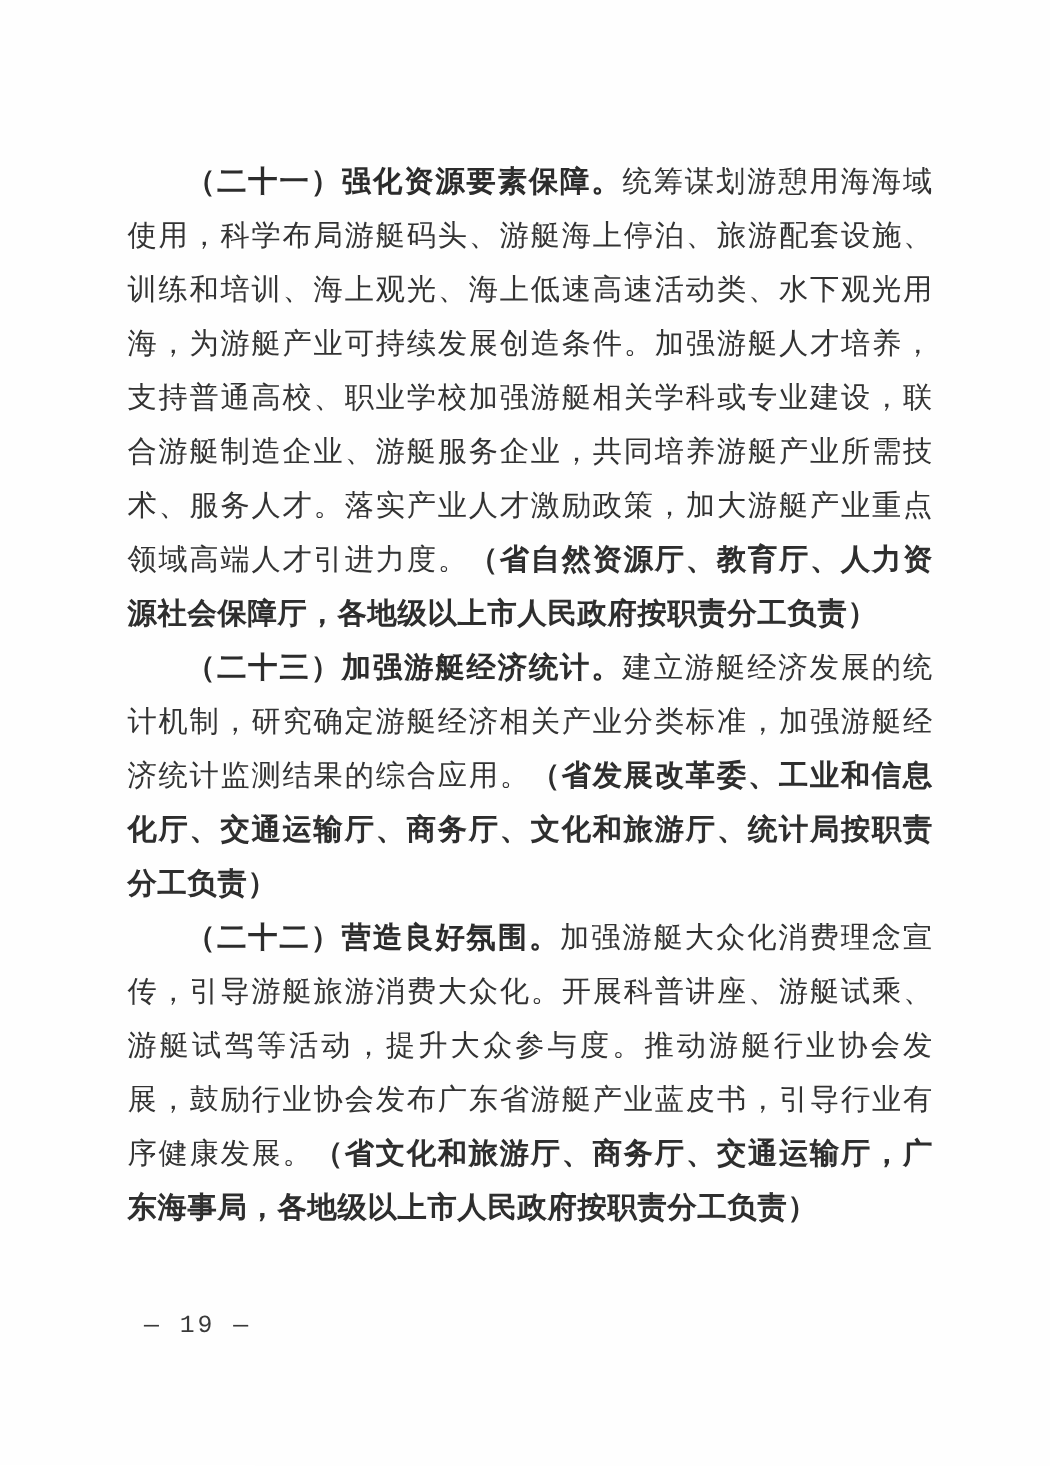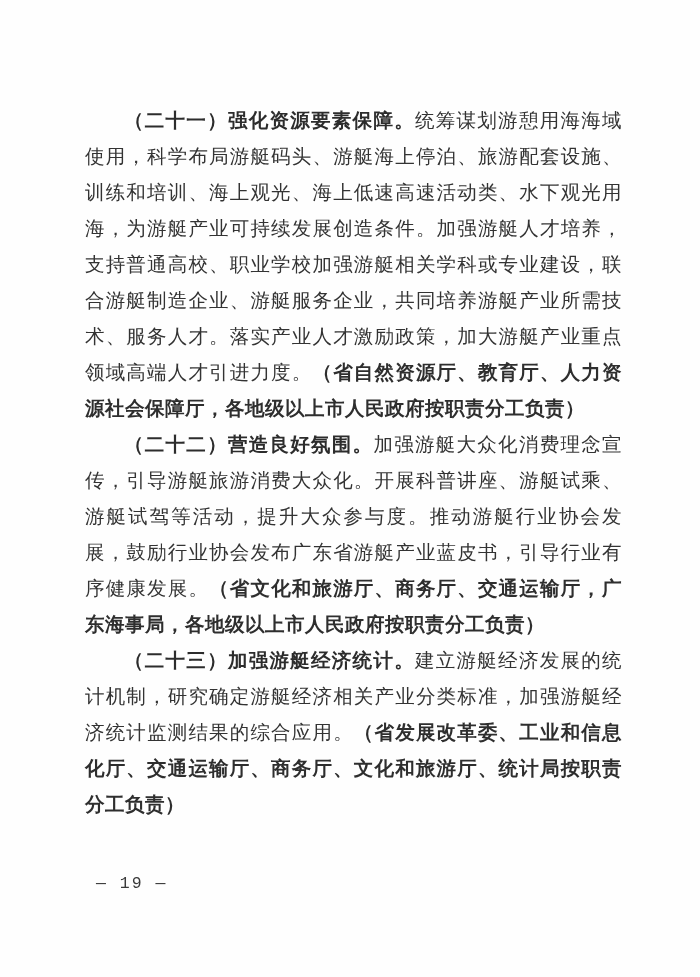--- a/index.html
+++ b/index.html
@@ -50,17 +50,17 @@
     letter-spacing: 2px;
     color: #3a3a3a;
   }
 </style>
 </head>
 <body>
 
 <div class="page">
   <div class="content">
     <p class="para"><span class="heading">（二十一）强化资源要素保障。</span><span class="body-text">统筹谋划游憩用海海域使用，科学布局游艇码头、游艇海上停泊、旅游配套设施、训练和培训、海上观光、海上低速高速活动类、水下观光用海，为游艇产业可持续发展创造条件。加强游艇人才培养，支持普通高校、职业学校加强游艇相关学科或专业建设，联合游艇制造企业、游艇服务企业，共同培养游艇产业所需技术、服务人才。落实产业人才激励政策，加大游艇产业重点领域高端人才引进力度。</span><span class="attribution">（省自然资源厅、教育厅、人力资源社会保障厅，各地级以上市人民政府按职责分工负责）</span></p>
+    <p class="para"><span class="heading">（二十三）加强游艇经济统计。</span><span class="body-text">建立游艇经济发展的统计机制，研究确定游艇经济相关产业分类标准，加强游艇经济统计监测结果的综合应用。</span><span class="attribution">（省发展改革委、工业和信息化厅、交通运输厅、商务厅、文化和旅游厅、统计局按职责分工负责）</span></p>
     <p class="para"><span class="heading">（二十二）营造良好氛围。</span><span class="body-text">加强游艇大众化消费理念宣传，引导游艇旅游消费大众化。开展科普讲座、游艇试乘、游艇试驾等活动，提升大众参与度。推动游艇行业协会发展，鼓励行业协会发布广东省游艇产业蓝皮书，引导行业有序健康发展。</span><span class="attribution">（省文化和旅游厅、商务厅、交通运输厅，广东海事局，各地级以上市人民政府按职责分工负责）</span></p>
-    <p class="para"><span class="heading">（二十三）加强游艇经济统计。</span><span class="body-text">建立游艇经济发展的统计机制，研究确定游艇经济相关产业分类标准，加强游艇经济统计监测结果的综合应用。</span><span class="attribution">（省发展改革委、工业和信息化厅、交通运输厅、商务厅、文化和旅游厅、统计局按职责分工负责）</span></p>
   </div>
   <div class="page-number">— 19 —</div>
 </div>
 
 </body></html>

